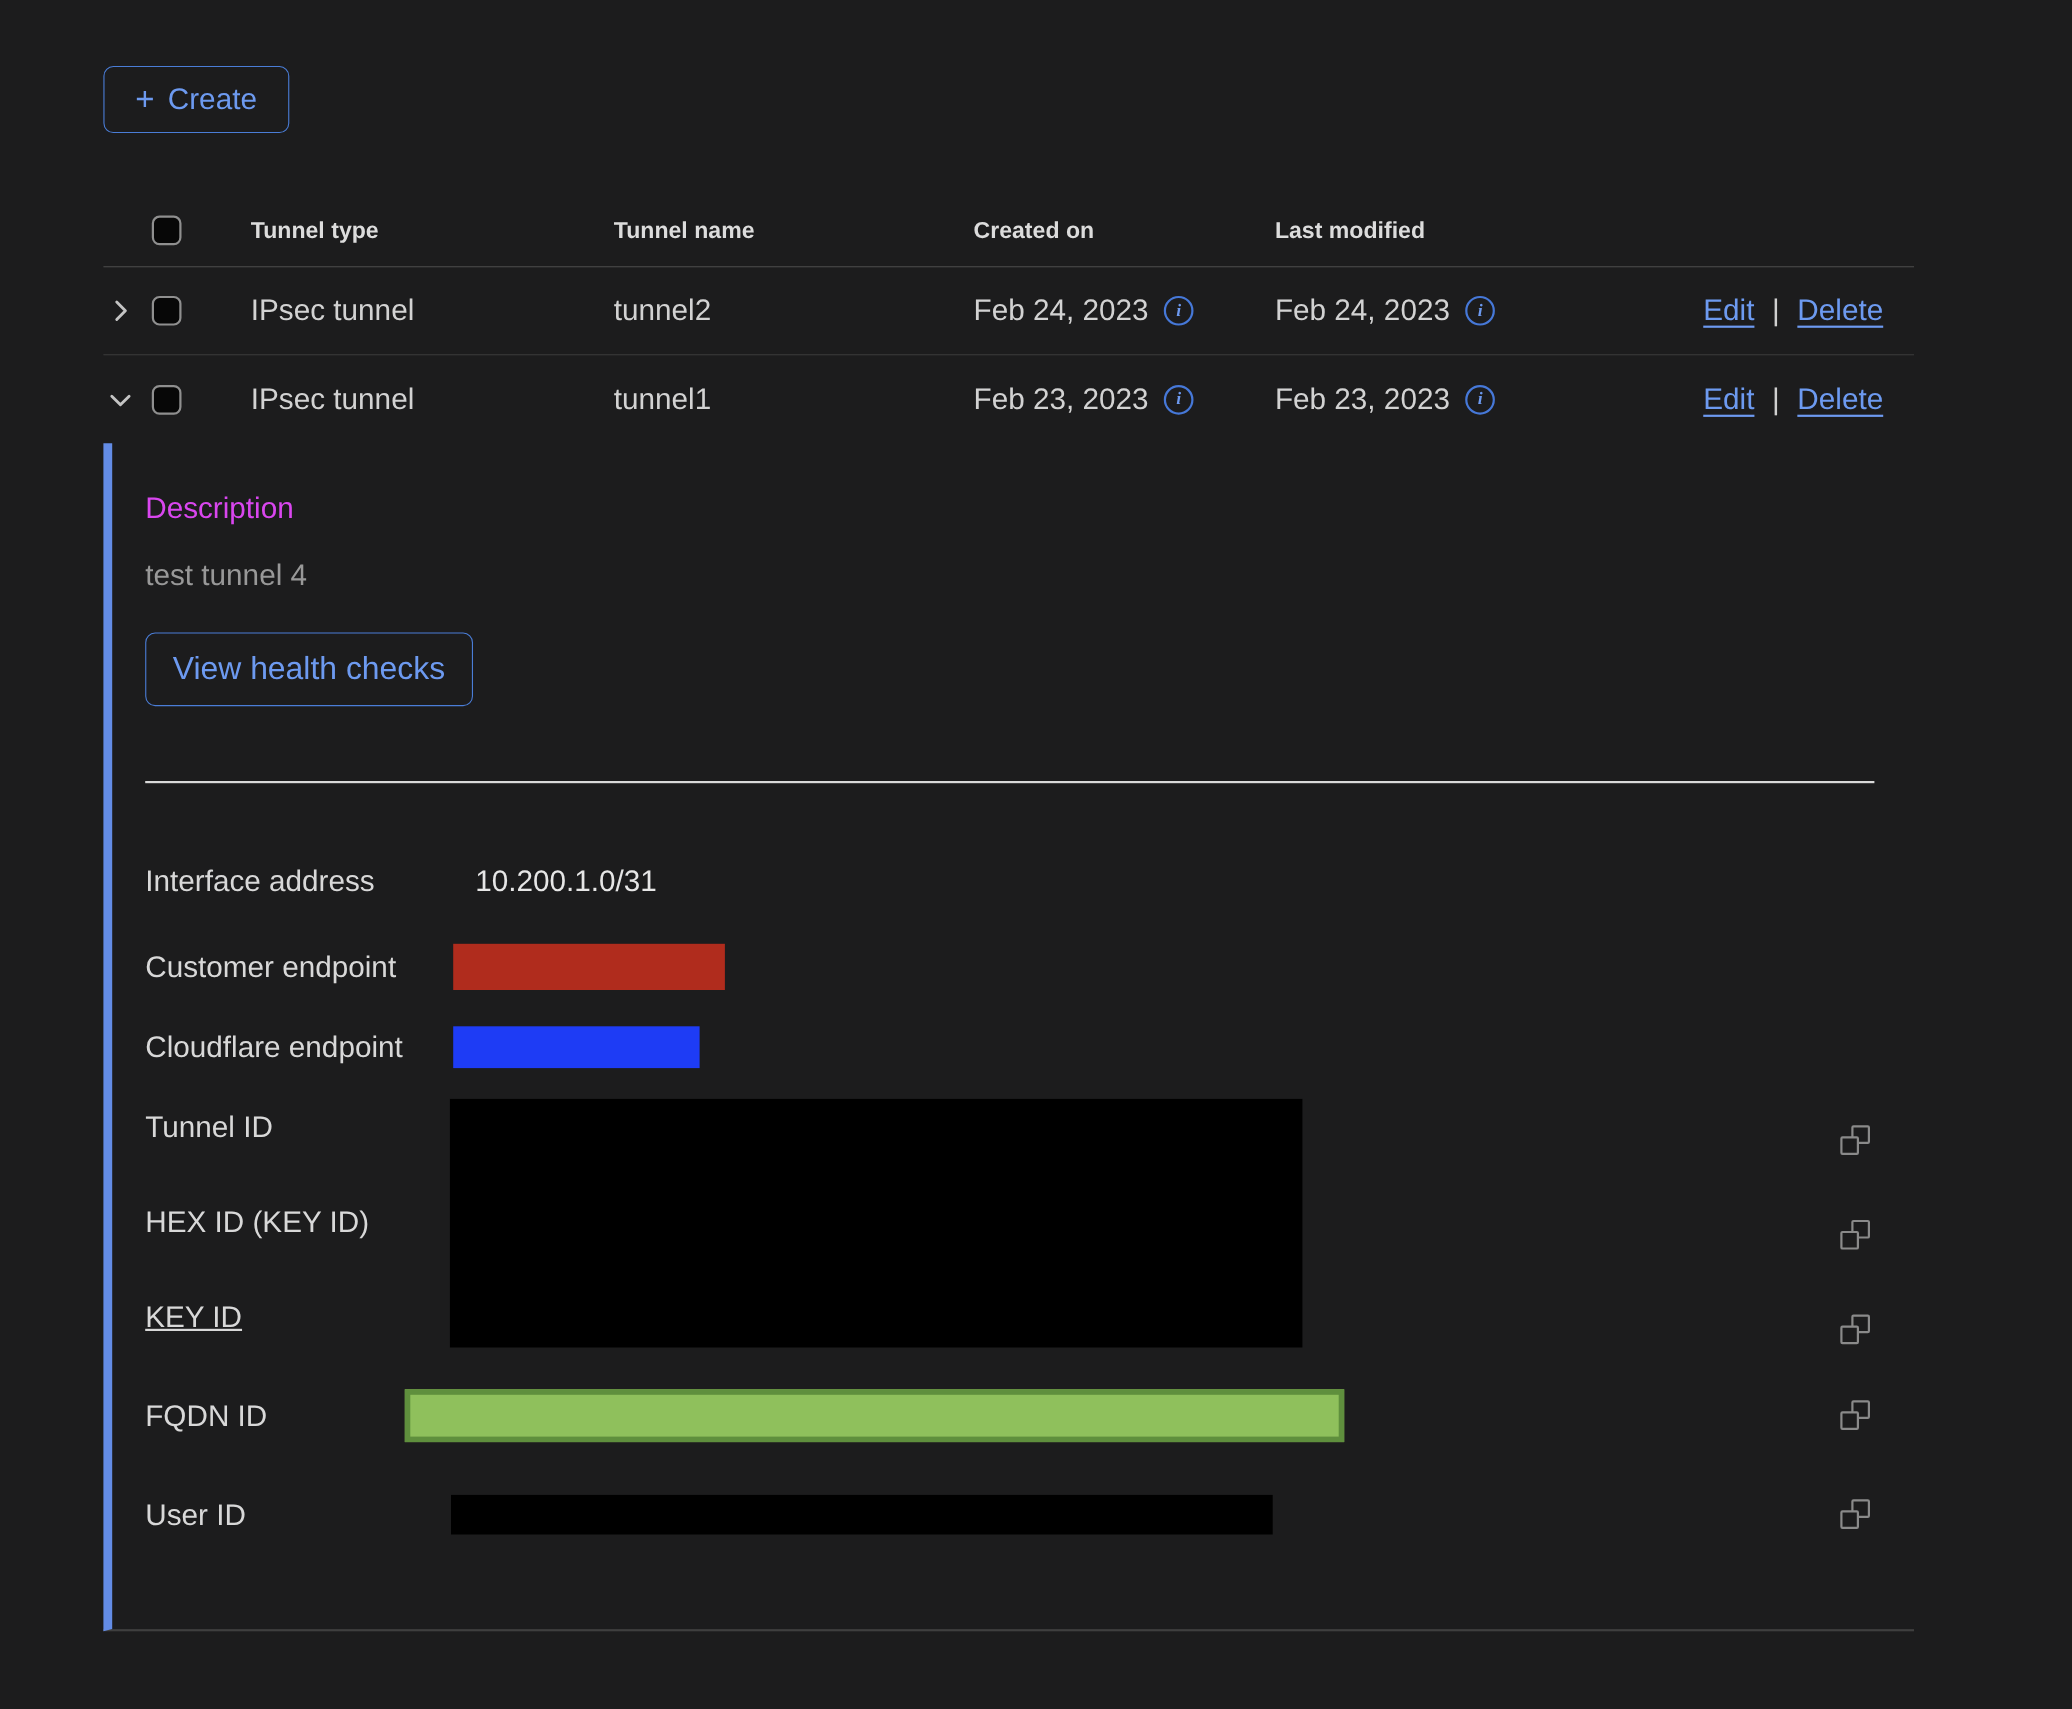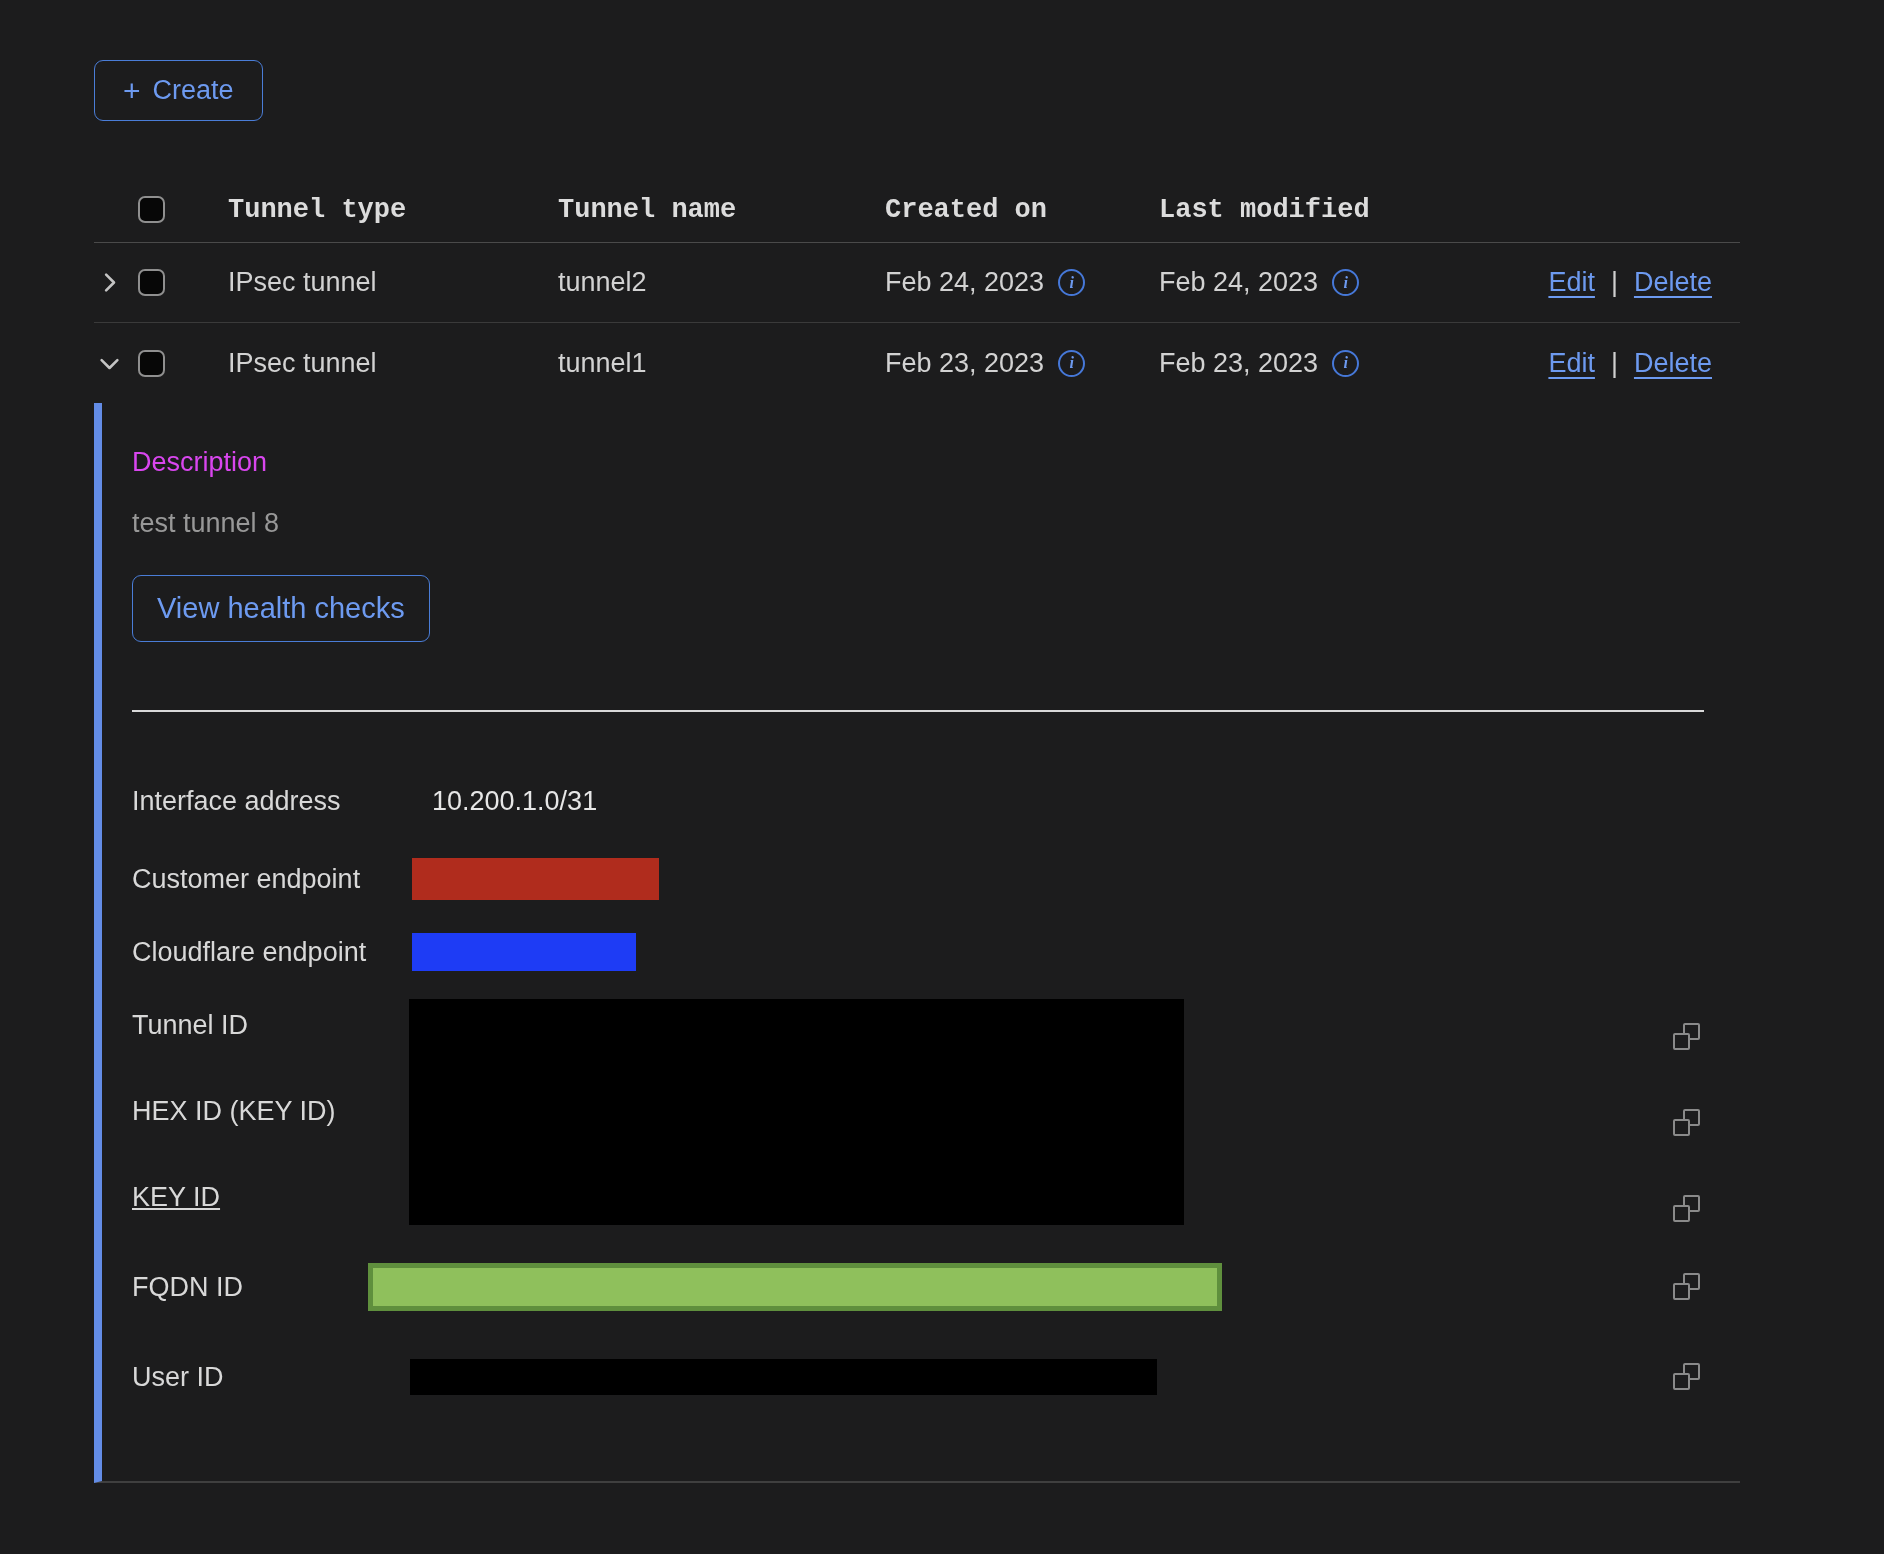--- a/index.html
+++ b/index.html
@@ -27,21 +27,21 @@
   .btn-outline .plus { font-size:30px; font-weight:300; line-height:1; }
   .create-wrap { margin-bottom:56px; }
 
   
   .table { width:1646px; }
   .trow {
     display:grid;
     grid-template-columns:44px 90px 330px 327px 274px 330px 1fr;
     align-items:center;
   }
-  .thead { height:66px; border-bottom:1.5px solid #4a4a4a; font-weight:700; color:#dcdcdc; font-size:27px;font-family:Liberation Mono, monospace; }
+  .thead { height:66px; border-bottom:1.5px solid #4a4a4a; font-weight:700; color:#dcdcdc; font-size:21px; }
   .tbody-row { height:80px; border-bottom:1.5px solid #3a3a3a; font-size:27px; color:#d2d2d2; }
   .tbody-row.expanded-row { border-bottom:none; }
   .cell { display:flex; align-items:center; gap:14px; }
   .cell.actions { justify-content:flex-end; padding-right:28px; gap:16px; font-size:27px; }
 
   .checkbox {
     width:27px; height:27px;
     border:2px solid #8f8f8f;
     border-radius:7px;
     background:#070707;
@@ -190,21 +190,21 @@
       <div class="cell actions">
         <a class="tlink">Edit</a>
         <span class="pipe">|</span>
         <a class="tlink">Delete</a>
       </div>
     </div>
 
     <div class="detail">
 
       <div class="detail-h">Description</div>
-      <div class="detail-desc">test tunnel 8</div>
+      <div class="detail-desc">test tunnel 4</div>
 
       <button class="btn-outline health-btn">
         <span>View health checks</span>
       </button>
 
       <div class="divider"></div>
 
       <div class="fields">
 
         <div class="frow row-interface">

